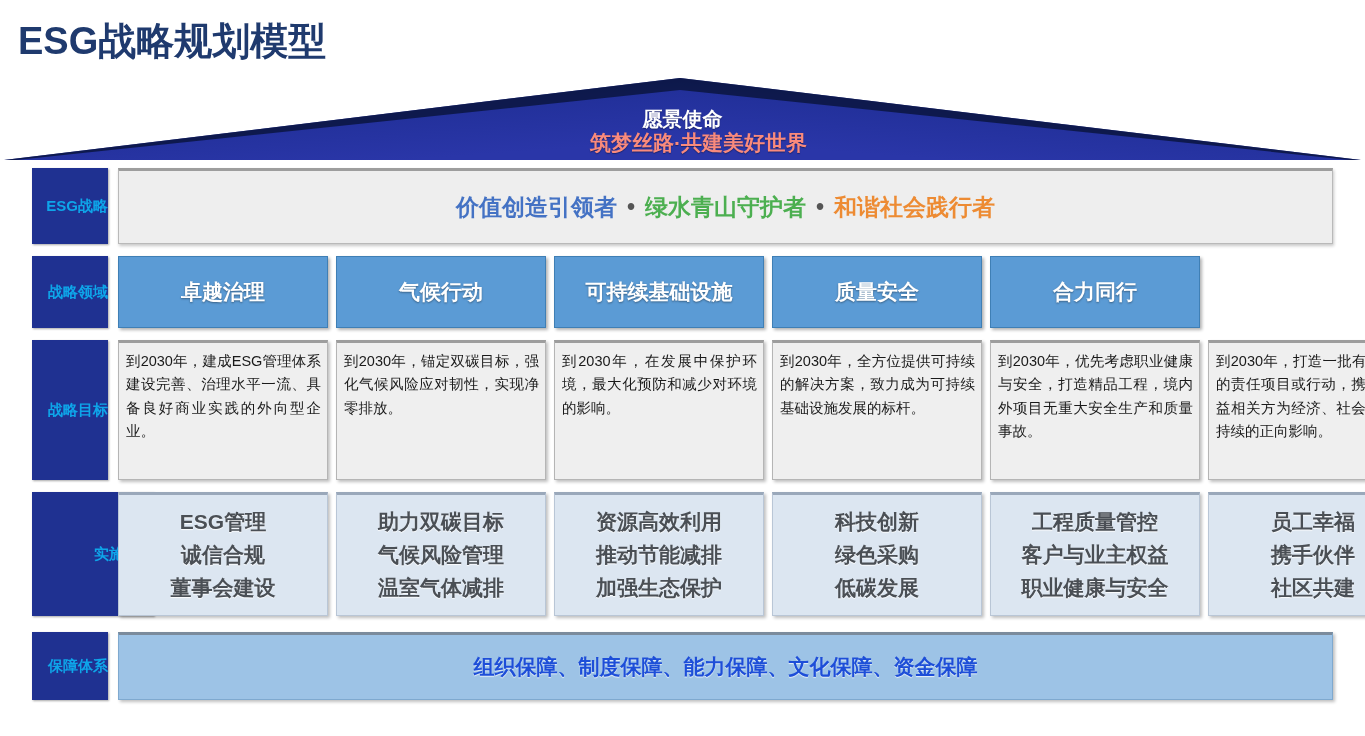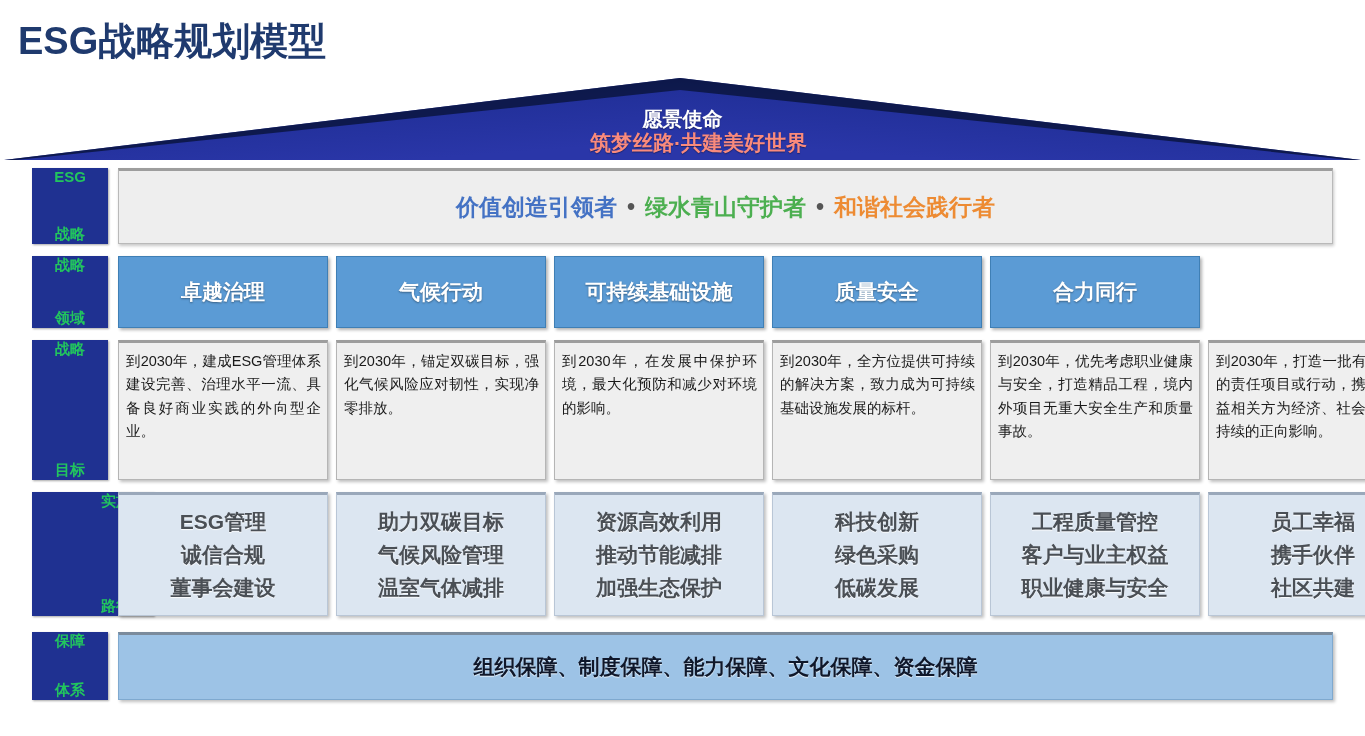--- a/index.html
+++ b/index.html
@@ -40,22 +40,22 @@
     font-size:21px;font-weight:bold;color:#f98a7c;line-height:1.18;
     text-shadow:0 1px 1px rgba(0,0,0,.35);
     margin-left:32px;
   }
 
   
   .row{position:absolute;left:0;width:1365px;}
   .rowlabel{
     position:absolute;left:32px;width:76px;
     background:#1f3191;
-    color:#22c55e;font-weight:bold;font-size:15px;
-    display:flex;flex-direction:column;align-items:center;justify-content:space-between;
+    color:#0ea5e9;font-weight:bold;font-size:15px;
+    display:flex;flex-direction:row;align-items:center;justify-content:flex-end;
     line-height:1.25;text-align:center;
     box-shadow:1px 1px 2px rgba(0,0,0,.35);
   }
   .rowbody{position:absolute;left:118px;width:1215px;}
 
   
   #row-esg{top:168px;height:76px;}
   #row-esg .rowlabel{top:0;height:76px;}
   #esg-band{
     top:0;height:76px;
@@ -132,21 +132,21 @@
   
   #row-guard{top:632px;height:52px;}
   #row-guard .rowlabel{top:0;height:68px;}
   #guard-band{
     top:0;height:68px;
     background:#9dc3e6;
     border:1px solid #7fa9cf;
     border-top:3px solid #7b8b9c;
     box-sizing:border-box;
     display:flex;align-items:center;justify-content:center;
-    color:#0f172a;font-size:21px;font-weight:bold;
+    color:#1d4ed8;font-size:21px;font-weight:bold;
     text-shadow:0 1px 1px rgba(255,255,255,.75);
     box-shadow:2px 2px 3px rgba(0,0,0,.25);
     white-space:nowrap;
   }
 </style>
 </head>
 <body>
 
 <div id="page-title">ESG战略规划模型</div>
 

